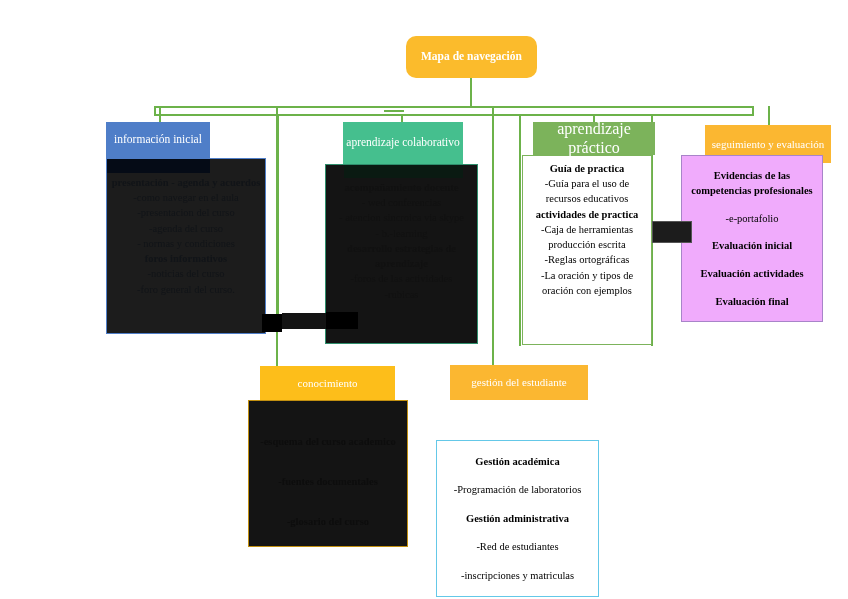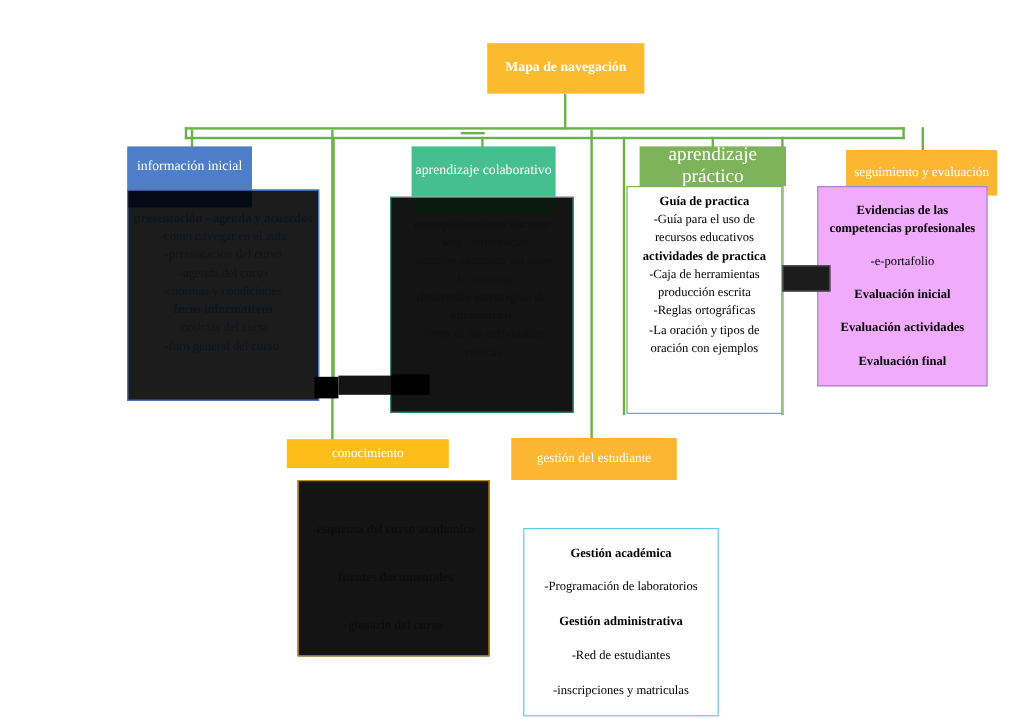--- a/index.html
+++ b/index.html
@@ -40,29 +40,29 @@
   #n2-strip{position:absolute;left:344px;top:165px;width:119px;height:13px;background:#0a1a12;}
   
   #n3-hdr{left:533px;top:122px;width:122px;height:33px;background:#7cb35b;font-size:16px;}
   #n3-body{left:522px;top:155px;width:130px;height:190px;background:#ffffff;border:1px solid #7cb35b;
            color:#000000;font-size:10.5px;padding:5px 3px;}
   
   #n4-hdr{left:705px;top:125px;width:126px;height:38px;background:#fbb731;font-size:11px;}
   #n4-body{left:681px;top:155px;width:142px;height:167px;background:#f0abfc;border:1px solid #a884c9;
            color:#000000;font-size:10.5px;padding:6px 3px;}
   
-  #n5-hdr{left:239px;top:366px;width:135px;height:24px;background:#fdbe1a;font-size:11px;}
+  #n5-hdr{left:260px;top:366px;width:135px;height:34px;background:#fdbe1a;font-size:11px;}
   #n5-body{left:248px;top:400px;width:160px;height:147px;background:#141414;border:1px solid #c18f10;
            color:#0d0d0d;font-size:10.5px;padding:20px 4px 4px;}
   
-  #n6-hdr{left:426px;top:365px;width:138px;height:35px;background:#fbb731;font-size:11px;}
+  #n6-hdr{left:450px;top:365px;width:138px;height:35px;background:#fbb731;font-size:11px;}
   #n6-body{left:436px;top:400px;width:163px;height:157px;background:#ffffff;border:1px solid #64c8e8;
            color:#000000;font-size:10.5px;padding:6px 3px;}
   
-  #root-hdr{left:406px;top:36px;width:131px;height:42px;background:#fbbb2c;font-size:11.5px;font-weight:bold;}
+  #root-hdr{left:406px;top:36px;width:131px;height:42px;background:#fbbb2c;font-size:11.5px;font-weight:bold;border-radius:10px;}
   
   .artifact{position:absolute;background:#000000;}
 </style>
 </head>
 <body>
 
 <div class="canvas">
 
   <div class="conn" style="left:470px;top:78px;width:2px;height:30px;"></div>
   <div class="conn" style="left:154px;top:106px;width:600px;height:2px;"></div>

